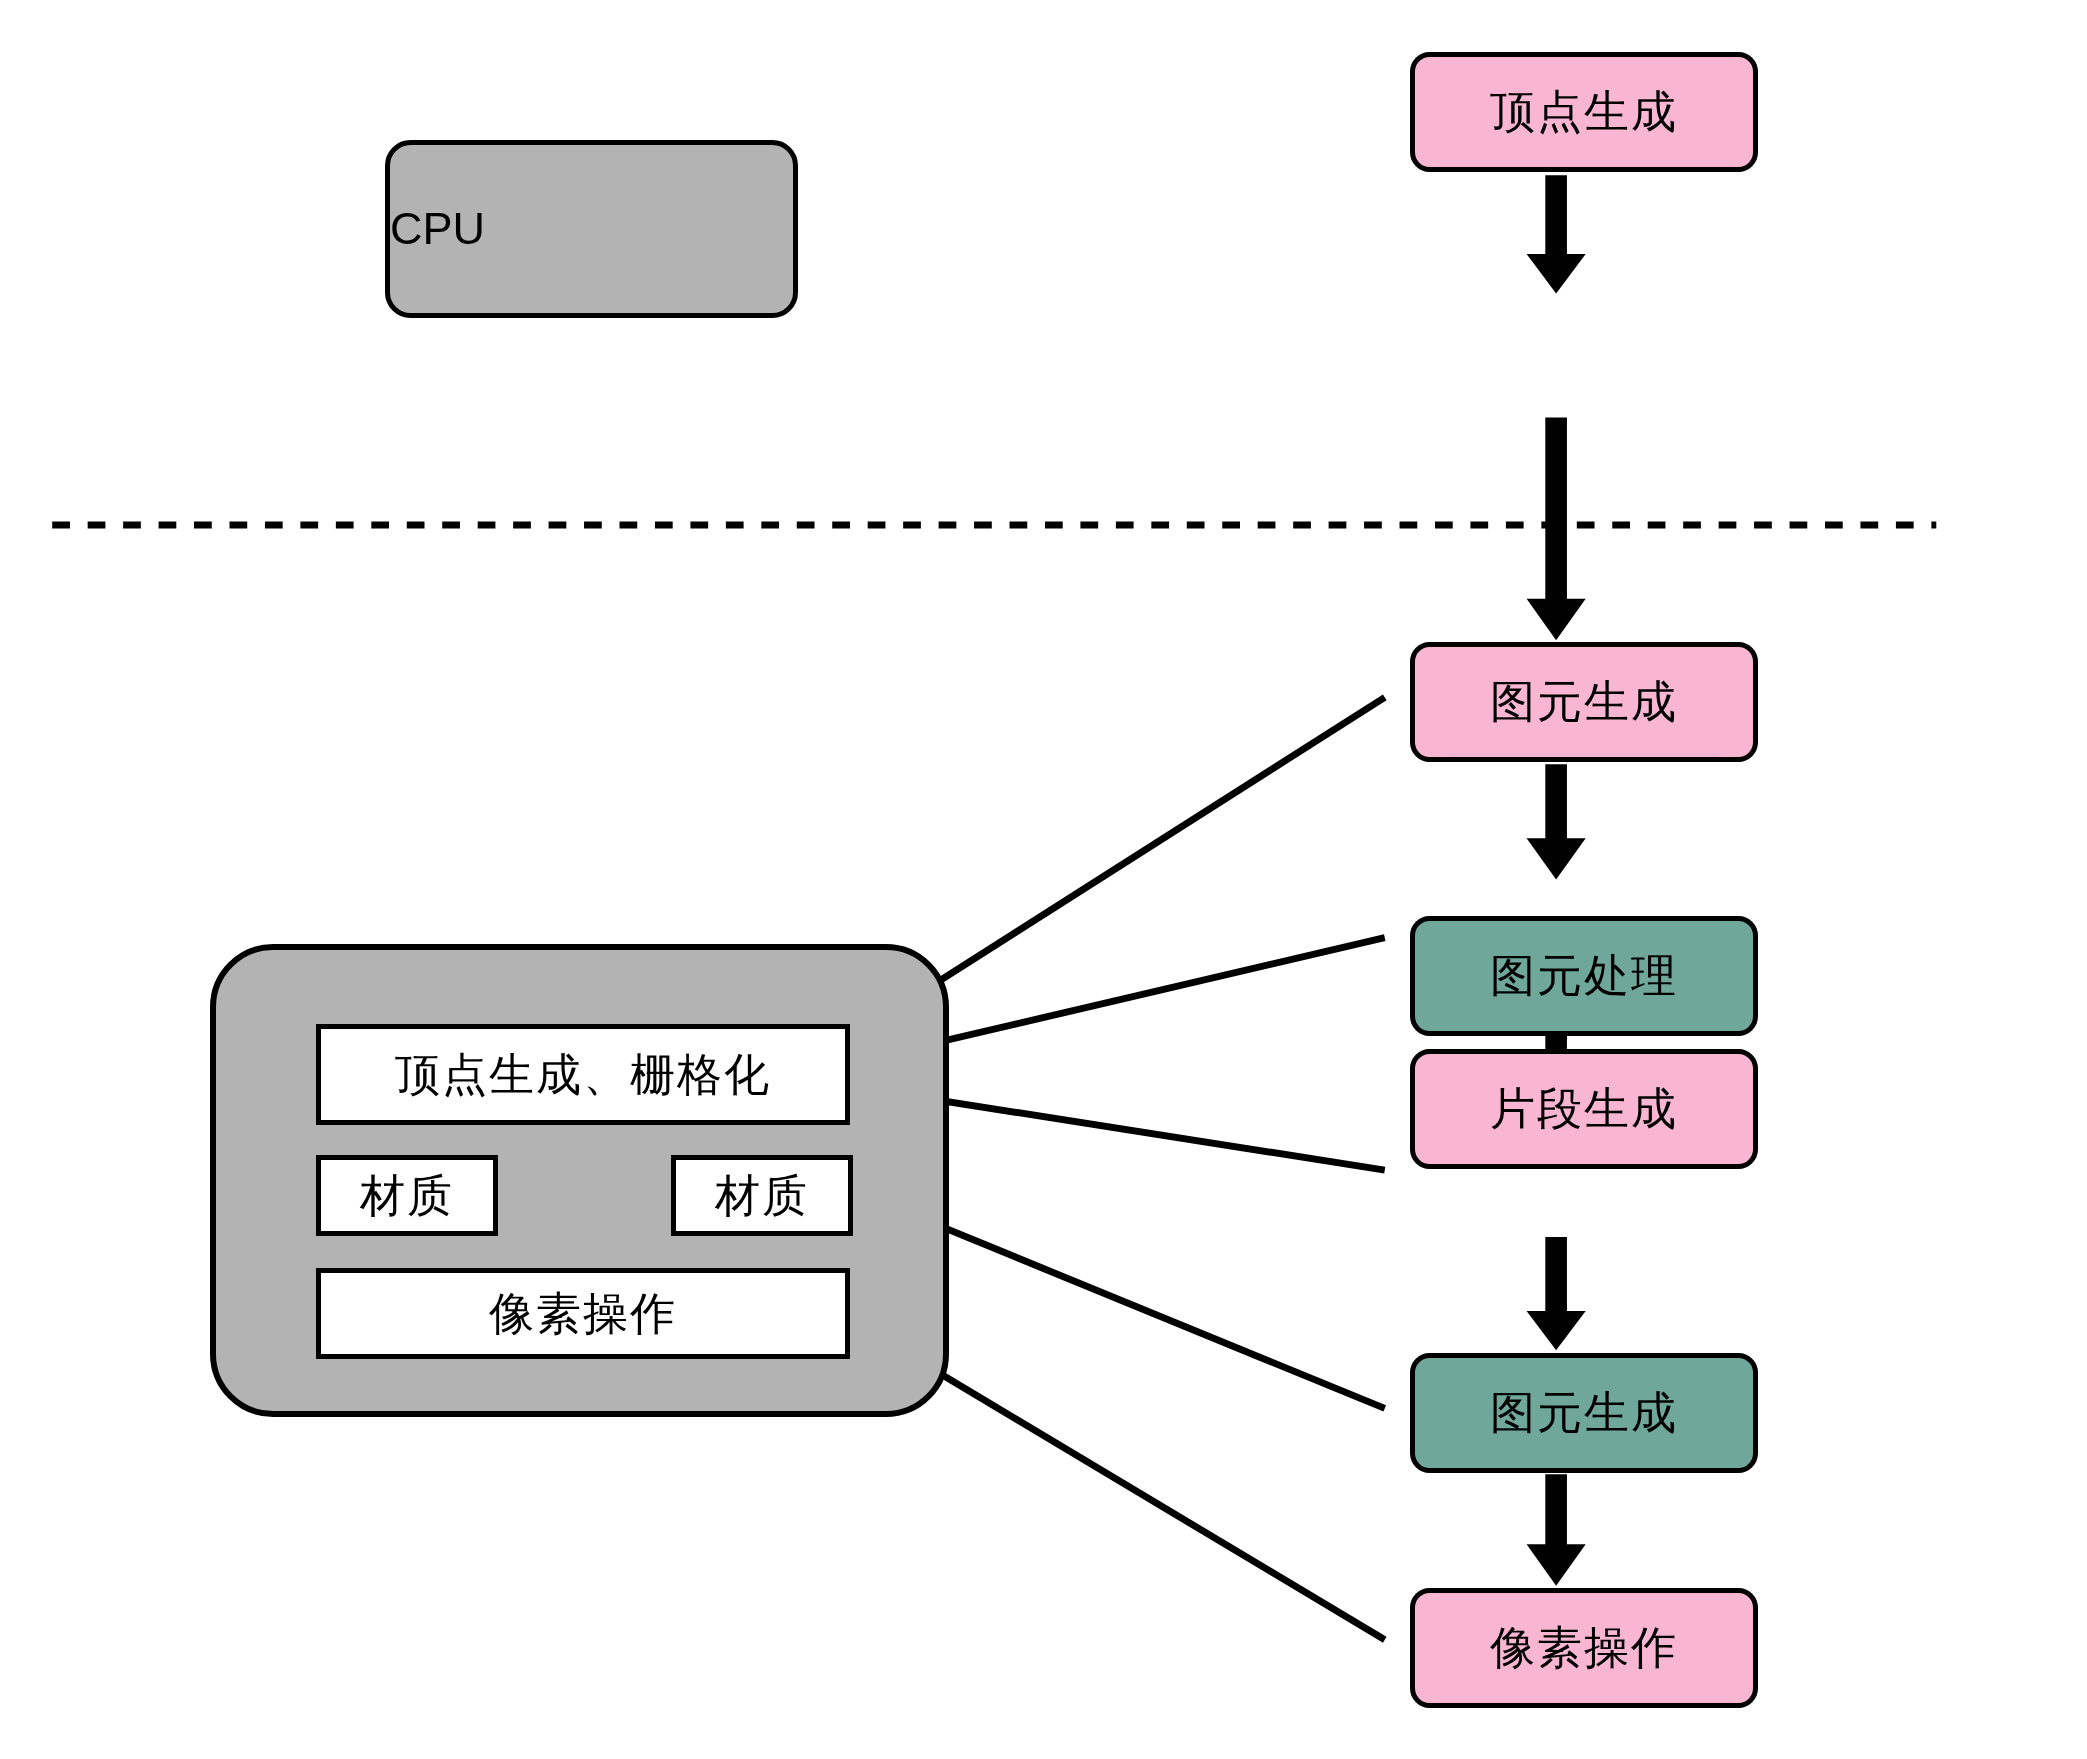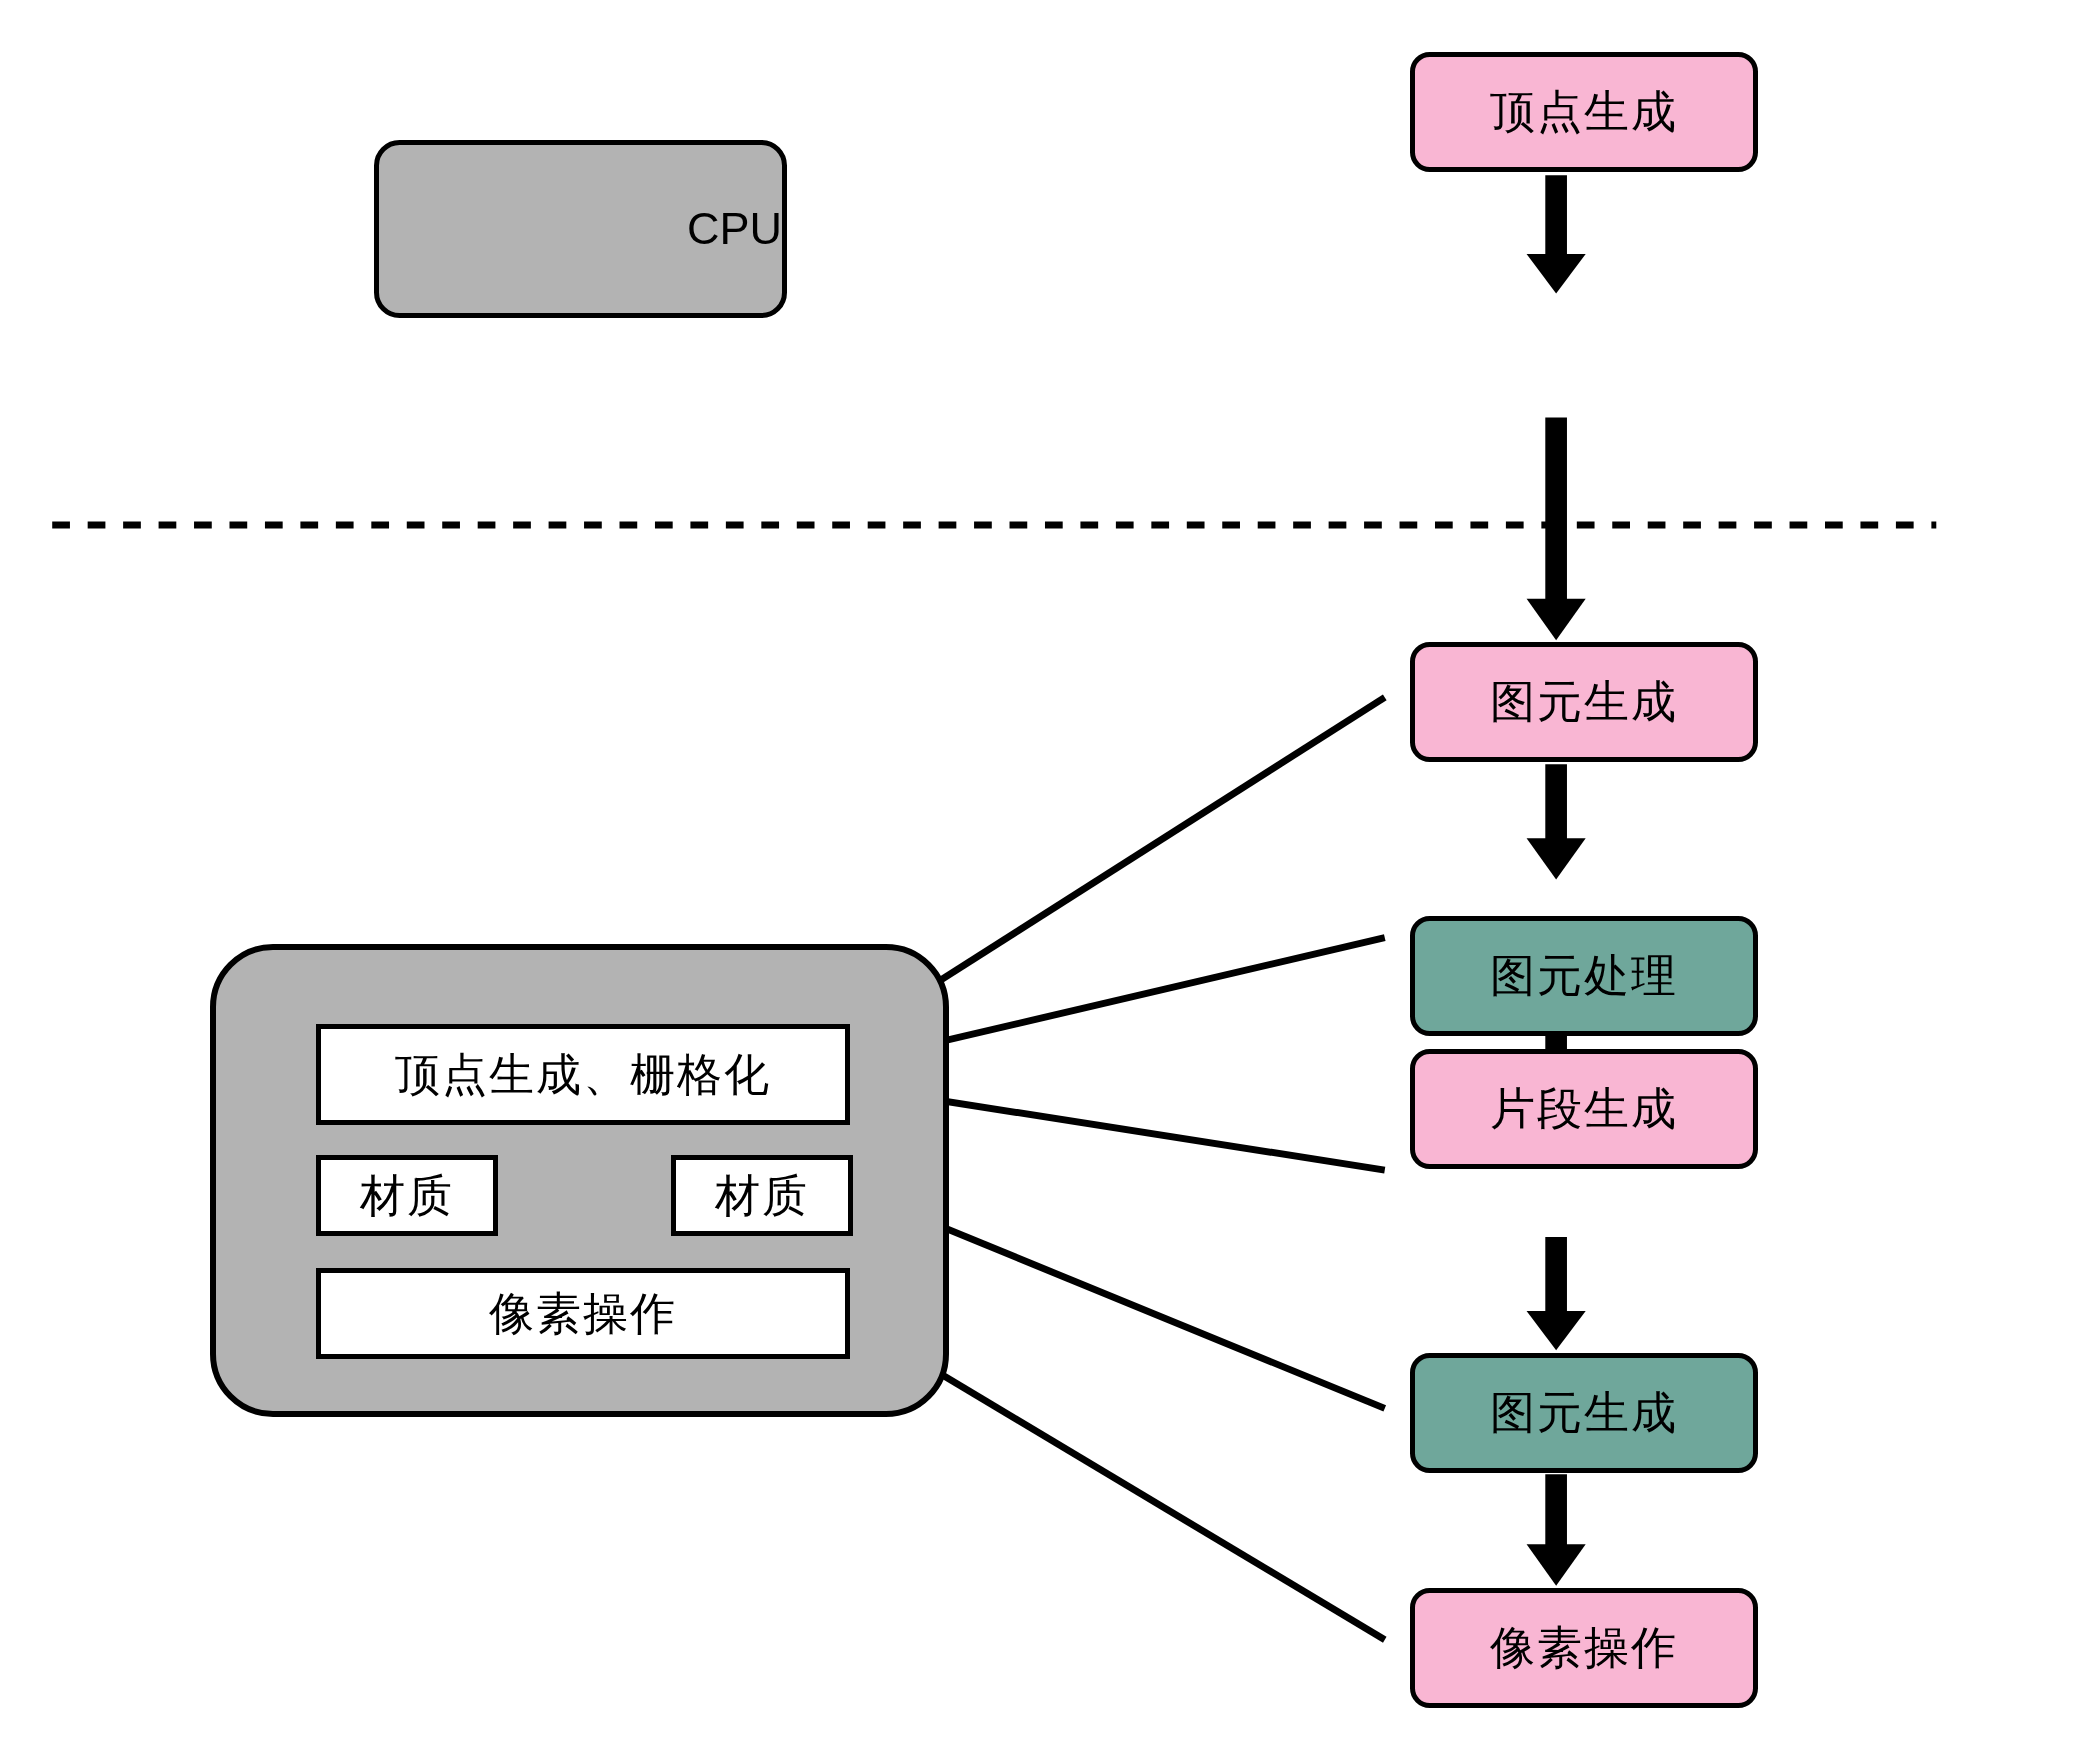--- a/index.html
+++ b/index.html
@@ -5,23 +5,23 @@
   html,body{margin:0;padding:0;background:#ffffff;}
   #canvas{position:relative;width:2087px;height:1759px;background:var(--c-background,#fff);
           font-family:"Liberation Sans","DejaVu Sans",sans-serif;color:#000;overflow:hidden;}
   .overlay{position:absolute;left:0;top:0;pointer-events:none;}
   .node{position:absolute;left:1384px;width:348px;height:120px;box-sizing:border-box;
         border:5.9px solid var(--c-stroke,#000);border-radius:19.7px;
         display:flex;align-items:center;justify-content:center;font-size:45px;letter-spacing:2px;margin-left:26px;}
   .node.pink{background:var(--c-pink,#F9B6D3);}
   .node.teal{background:var(--c-teal,#6FA79B);}
   .p0{top:52px}.p1{top:296px}.p2{top:642px}.p3{top:916px}.p4{top:1049px}.p5{top:1353px}.p6{top:1588px}
-  .cpu{position:absolute;left:374px;top:140px;width:413px;height:178px;box-sizing:border-box;
+  .cpu{position:absolute;left:385px;top:140px;width:413px;height:178px;box-sizing:border-box;
        background:var(--c-gray,#B3B3B3);border:5.9px solid var(--c-stroke,#000);border-radius:25.6px;
-       display:flex;align-items:center;justify-content:flex-end;font-size:45px;}
+       display:flex;align-items:center;justify-content:flex-start;font-size:45px;}
   .gpu{position:absolute;left:210px;top:944px;width:739px;height:473px;box-sizing:border-box;
        background:var(--c-gray,#B3B3B3);border:6.9px solid var(--c-stroke,#000);border-radius:63px;}
   .wbox{position:absolute;background:var(--c-white_box,#fff);border:5.9px solid var(--c-stroke,#000);
         box-sizing:border-box;display:flex;align-items:center;justify-content:center;
         font-size:45px;letter-spacing:2px;}
   .wb-clip {left:100px;top:74px;width:534px;height:101px;}
   .wb-texl {left:100px;top:205px;width:182px;height:81px;}
   .wb-texr {left:455px;top:205px;width:182px;height:81px;}
   .wb-pix  {left:100px;top:318px;width:534px;height:91px;}
 </style>

